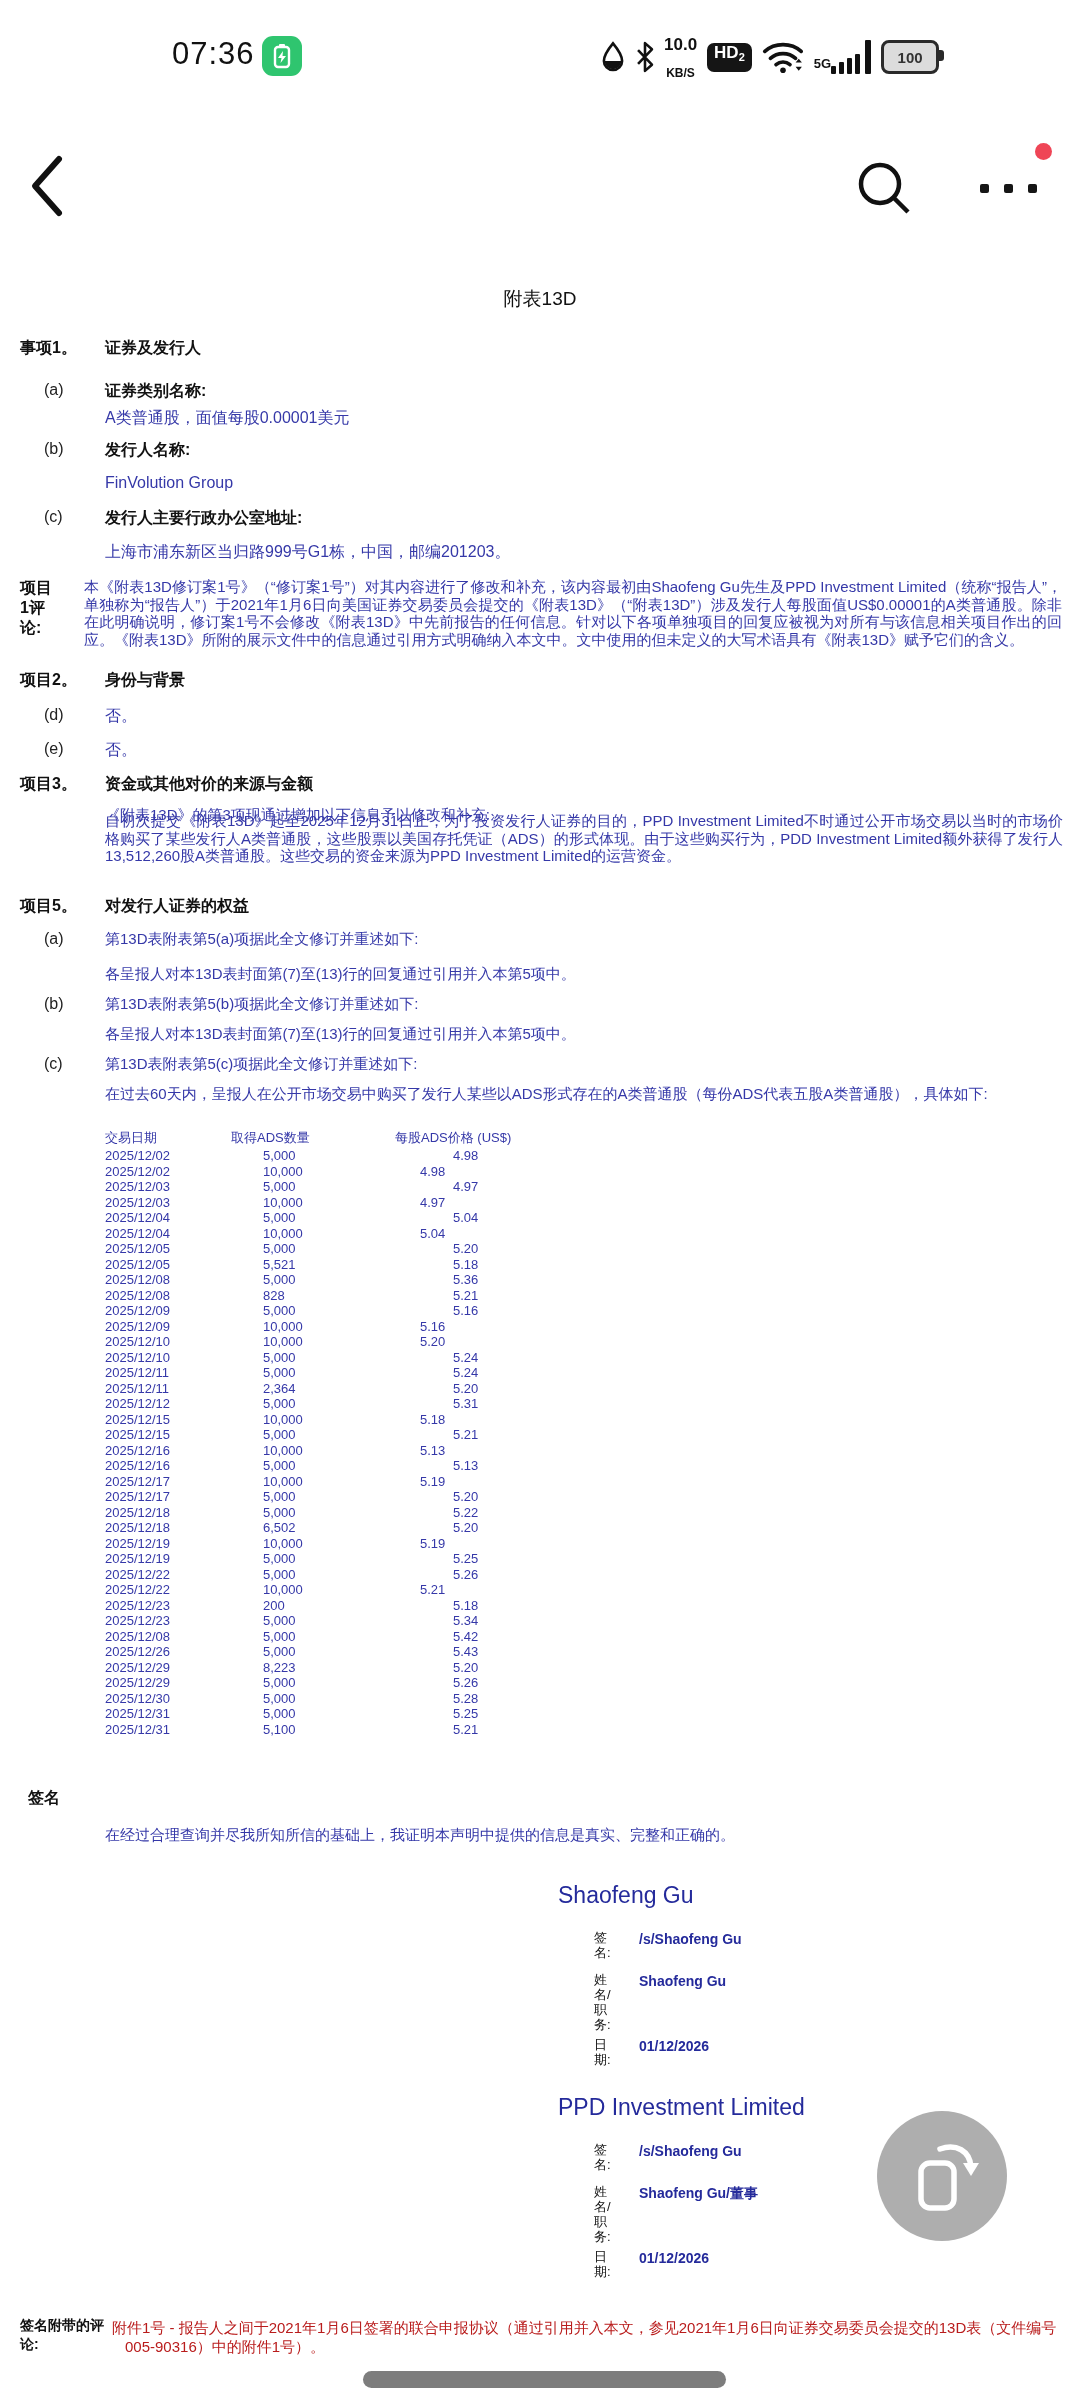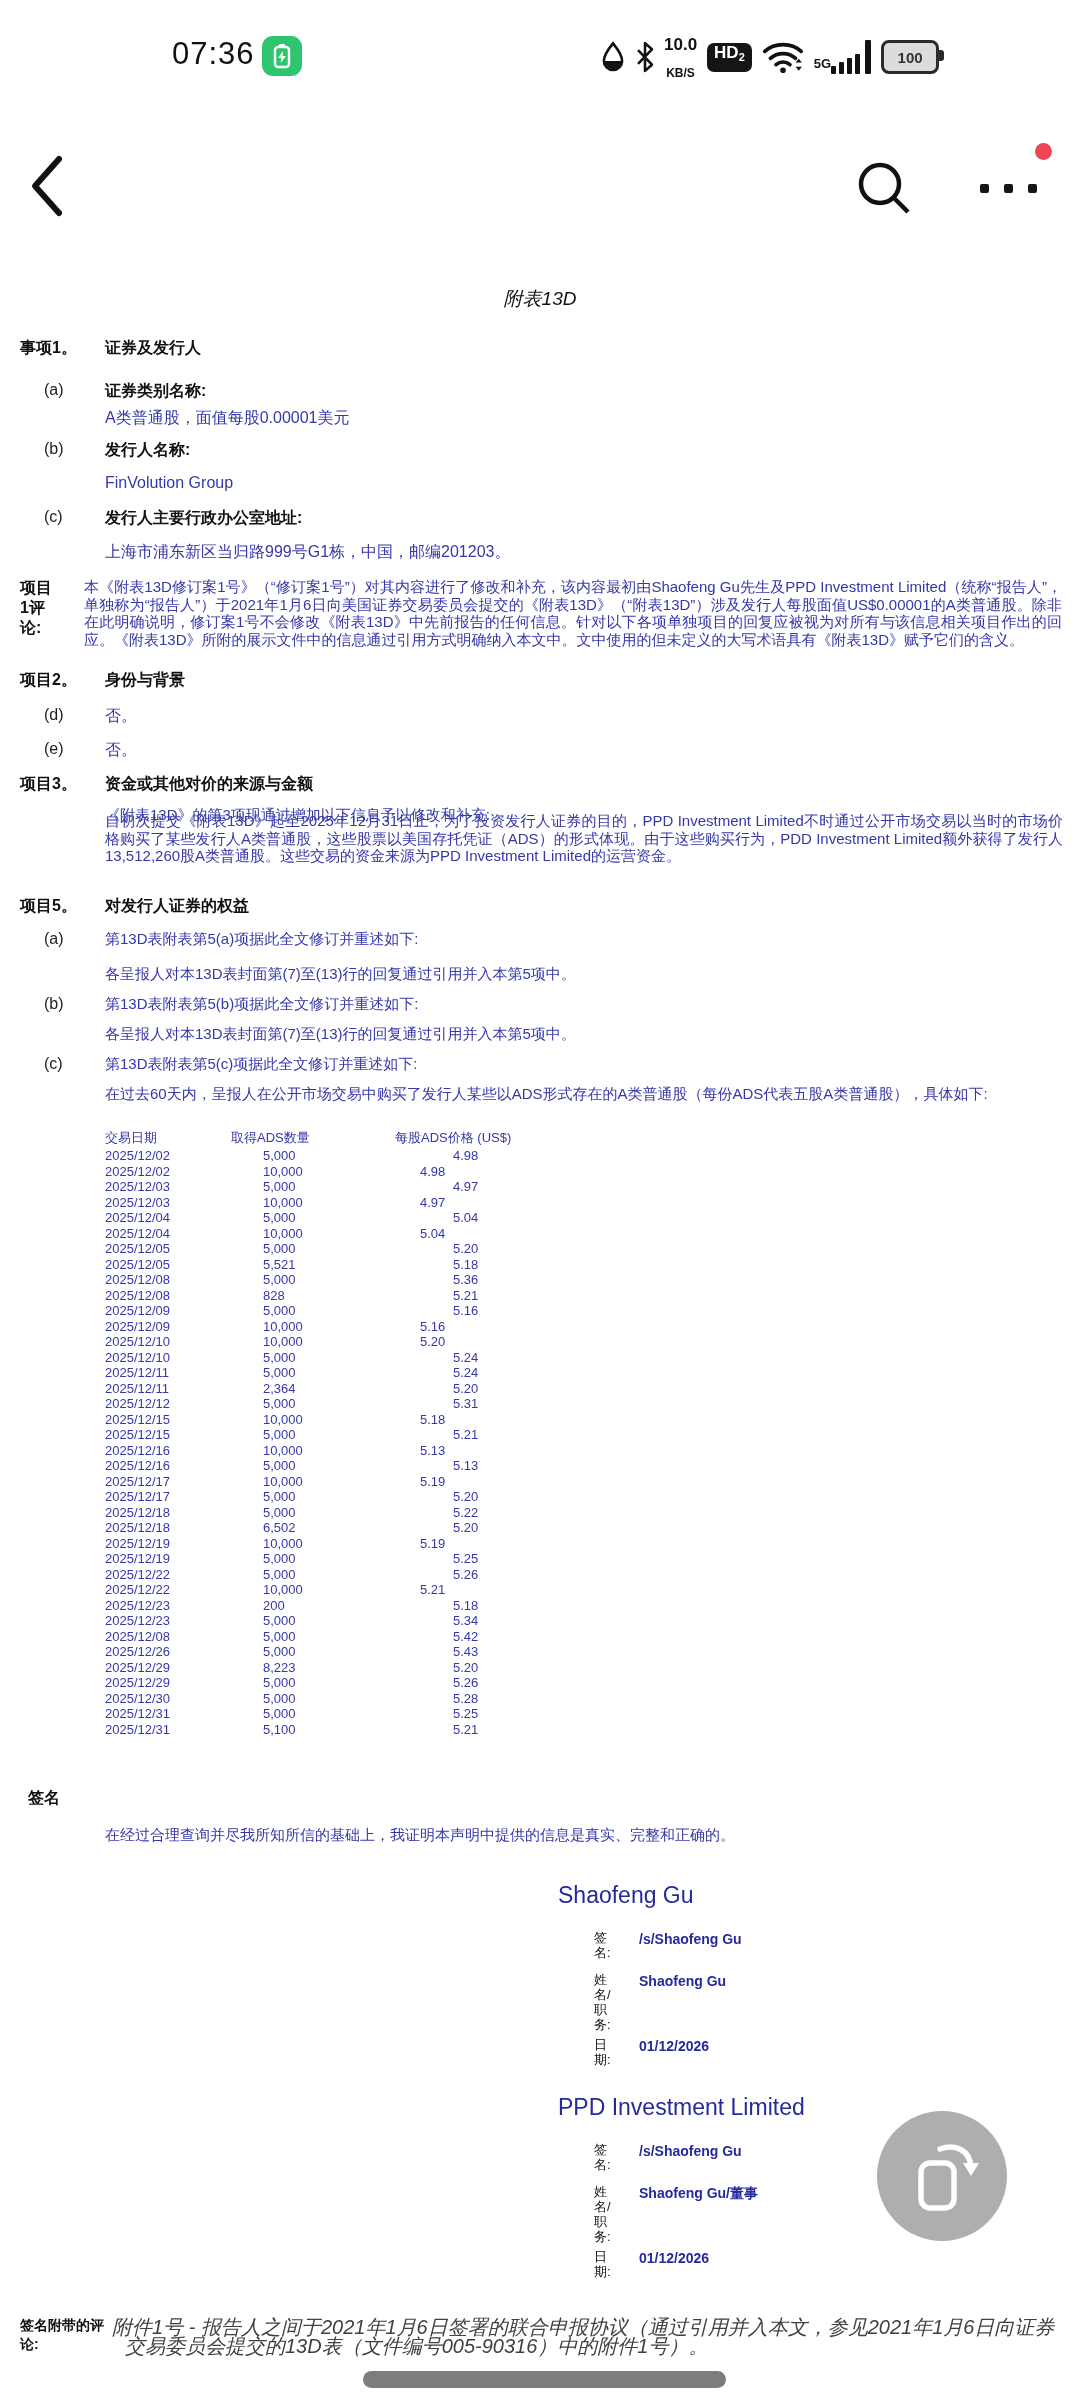--- a/index.html
+++ b/index.html
@@ -30,21 +30,21 @@
   #battery .nub{position:absolute;right:-8px;top:7px;width:5px;height:11px;background:#2a2a2a;border-radius:0 3px 3px 0;}
 
   
   #nav-back{left:28px;top:154px;}
   #nav-search{left:854px;top:158px;}
   #nav-menu{left:980px;top:184px;display:flex;gap:15px;}
   #nav-menu .dot{width:9px;height:9px;background:#161616;border-radius:2px;}
   #menu-red-dot{left:1035px;top:143px;width:17px;height:17px;border-radius:50%;background:#ef4556;}
 
   
-  .doc-title{left:0;top:286px;width:1080px;text-align:center;font-size:19px;color:#111;font-style:italic;}
+  .doc-title{left:0;top:286px;width:1080px;text-align:center;font-size:19px;color:#111;}
   .sec-label{left:20px;font-size:16px;font-weight:700;color:#111;}
   .sec-heading{left:105px;font-size:16px;font-weight:700;color:#111;}
   .letter{left:44px;font-size:16px;color:#222;}
   .value{left:105px;font-size:16px;color:#3538a8;}
   .para{font-size:15px;line-height:17.5px;color:#3538a8;text-align:justify;}
   #item1-label{left:20px;top:578px;width:36px;word-break:break-all;font-size:16px;line-height:20px;font-weight:700;color:#111;}
   #item1-para{left:84px;top:578px;width:978px;}
   #item3-para{left:105px;top:812px;width:958px;}
   #c5-intro{left:105px;top:1085px;font-size:15px;color:#3538a8;white-space:nowrap;}
 
@@ -62,22 +62,22 @@
   .sig-block{left:558px;width:470px;height:230px;}
   #sig-block-0{top:1882px;} #sig-block-1{top:2094px;}
   .sig-heading{position:absolute;left:0;top:0;font-size:23px;font-weight:500;color:#242a9b;}
   .srow{position:absolute;left:0;margin-left:36px;}
   .srow .slabel{display:block;width:22px;word-break:break-all;font-size:13px;line-height:15px;color:#111;}
   .srow .sval{position:absolute;left:45px;top:1px;font-size:14px;font-weight:700;color:#242a9b;white-space:nowrap;}
   .srow.r-sign{top:48px;} .srow.r-name{top:90px;} .srow.r-date{top:155px;}
 
   
   #foot-label{left:20px;top:2316px;width:96px;word-break:break-all;font-size:14px;line-height:19px;font-weight:700;color:#111;}
-  #foot-text{left:112px;top:2318px;width:956px;font-size:20px;line-height:19px;color:#404040;
-             padding-left:13px;text-indent:-13px;box-sizing:border-box;font-style:italic;}
+  #foot-text{left:112px;top:2318px;width:956px;font-size:15px;line-height:19px;color:#b91c1c;
+             padding-left:13px;text-indent:-13px;box-sizing:border-box;}
 
   
   #rotate-btn{left:877px;top:2111px;width:130px;height:130px;border-radius:50%;background:#aeaeae;
               display:flex;align-items:center;justify-content:center;}
 
   
   #home-pill{left:363px;top:2371px;width:363px;height:17px;border-radius:9px;background:#7d7d7d;}
 </style>
 </head>
 <body>

